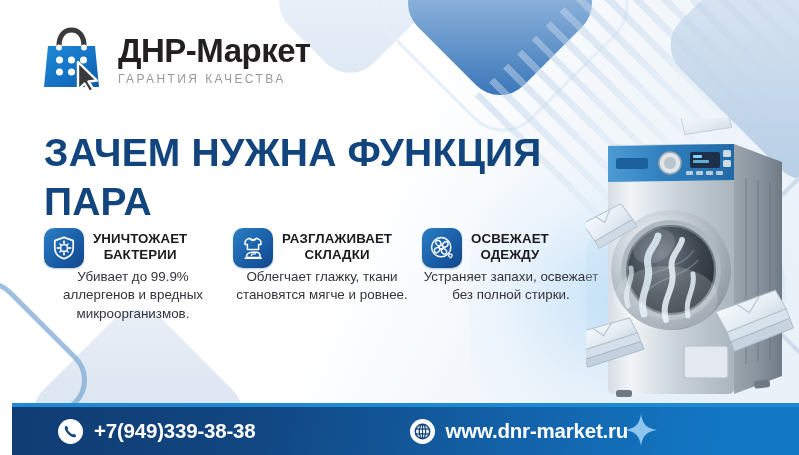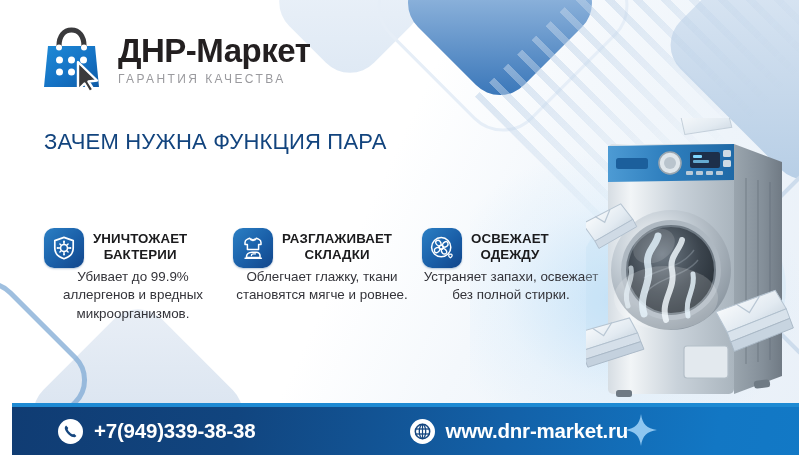--- a/index.html
+++ b/index.html
@@ -76,21 +76,21 @@
   .logo-title{
     font-size:33px;font-weight:bold;color:#231f20;letter-spacing:-.5px;line-height:1;
   }
   .logo-sub{
     font-size:12px;color:#9a9a9e;letter-spacing:2.4px;margin-top:6px;line-height:1;
   }
 
   
   .headline{
     position:absolute;left:44px;top:128px;width:580px;
-    font-size:22px;font-weight:normal;color:#12447e;line-height:1.26;
+    font-size:39px;font-weight:bold;color:#12447e;line-height:1.26;
     letter-spacing:.2px;
   }
   .headline span{display:block;}
 
   
   .features{position:absolute;left:44px;top:228px;width:560px;display:flex;gap:11px;text-align:center;}
   .feature{width:178px;}
   .feat-head{display:flex;align-items:flex-start;gap:9px;}
   .feat-icon{
     width:40px;height:40px;flex:0 0 auto;border-radius:10px;

